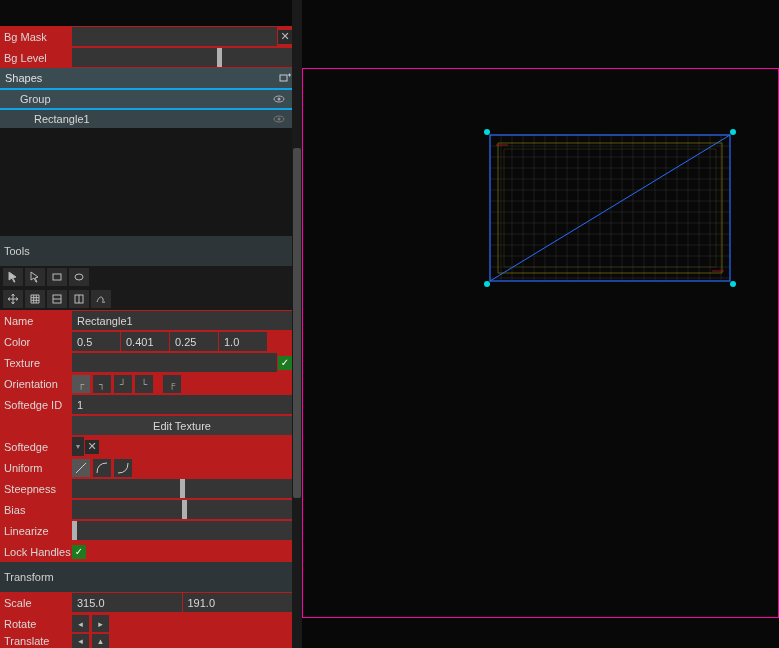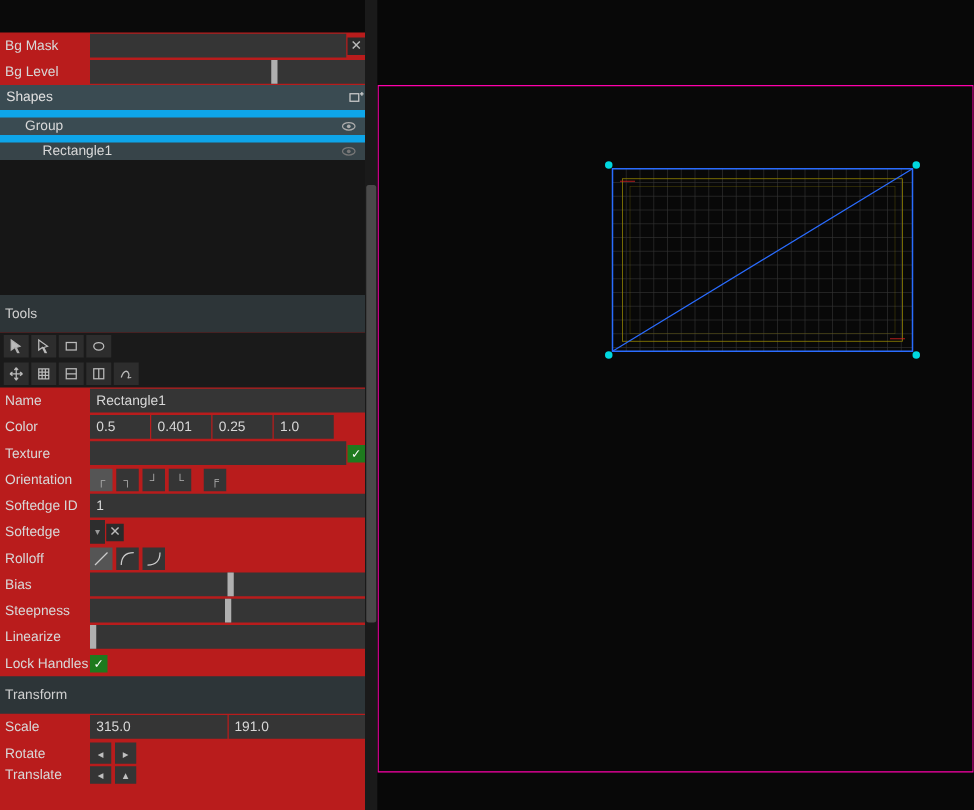--- a/index.html
+++ b/index.html
@@ -7,21 +7,21 @@
   .panel { position: absolute; left: 0; top: 0; width: 292px; height: 648px; background: #b91c1c; margin-top: 26px; }
   .row { display: flex; align-items: center; height: 21px; }
   .label { width: 72px; padding-left: 4px; color: #d8d8d8; }
   .field-area { flex: 1; display: flex; align-items: center; gap: 1px; height: 100%; }
   .input-box { background: #353535; height: 19px; color: #d8d8d8; padding: 0 5px; display: flex; align-items: center; border: none; }
   .slider { background: #353535; height: 19px; flex: 1; position: relative; }
   .slider-handle { position: absolute; top: 0; width: 5px; height: 100%; background: #b0b0b0; }
   .iconbtn { width: 14px; height: 14px; display: flex; align-items: center; justify-content: center; background: #353535; color: #b0b0b0; margin-left: 2px; }
   .section-header { background: #3a4b52; height: 20px; display: flex; align-items: center; padding-left: 5px; color: #e0e0e0; justify-content: space-between; gap: 28px; }
   .tree { background: #181818; }
-  .tree-item { background: #3a4b52; height: 20px; display: flex; align-items: center; padding-left: 20px; color: #d8d8d8; border-top: 6px solid #0ea5e9; justify-content: space-between; }
+  .tree-item { background: #3a4b52; height: 20px; display: flex; align-items: center; padding-left: 20px; color: #d8d8d8; border-top: 2px solid #0ea5e9; justify-content: space-between; }
   .tree-item.child { padding-left: 34px; background: #374449; }
   .tree-empty { height: 108px; background: #161616; }
   .tools-header { background: #2d3538; height: 30px; padding-left: 4px; display: flex; align-items: center; color: #d0d0d0; }
   .toolbar { display: flex; gap: 2px; padding: 2px 3px; background: #1a1a1a; }
   .toolbtn { width: 20px; height: 18px; background: #2d2d2d; display: flex; align-items: center; justify-content: center; }
   .toolbtn svg { stroke: #b0b0b0; fill: none; }
   .viewport { position: absolute; left: 302px; top: 0; width: 477px; height: 648px; background: #080808; }
   .scrollbar { position: absolute; top: 0; left: 292px; width: 10px; height: 648px; background: #1a1a1a; }
   .scrollbar-thumb { position: absolute; top: 148px; left: 1px; width: 8px; height: 350px; background: #4a4a4a; border-radius: 2px; }
   .check { width: 14px; height: 14px; background: #1e7a1e; display: flex; align-items: center; justify-content: center; color: #fff; font-size: 10px; }
@@ -181,64 +181,70 @@
     </div>
   </div>
 
   <div class="row">
     <div class="label">Softedge ID</div>
     <div class="field-area">
         <div class="input-box" style="flex:1">1</div>
       </div>
   </div>
 
+  <div class="row">
+    <div class="label"></div>
+    <div class="field-area">
+      <div class="input-box" style="flex:1;justify-content:center;background:#3a3a3a">Edit Texture</div>
+    </div>
+  </div>
 
   <div class="row">
     <div class="label">Softedge</div>
     <div class="field-area">
       <div class="dropdown-arrow">▾</div>
       <div class="xbtn">✕</div>
     </div>
   </div>
 
   <div class="row">
-    <div class="label">Rolloff</div>
+    <div class="label">Uniform</div>
     <div class="field-area">
       <div class="orient-btn active">
           <svg width="12" height="12" viewBox="0 0 12 12">
             <path d="M1 11L11 1" stroke="#ccc"></path>
           </svg>
         </div>
       <div class="orient-btn">
           <svg width="12" height="12" viewBox="0 0 12 12">
             <path d="M1 11Q1 1 11 1" stroke="#ccc" fill="none"></path>
           </svg>
         </div>
       <div class="orient-btn">
           <svg width="12" height="12" viewBox="0 0 12 12">
             <path d="M1 11Q11 11 11 1" stroke="#ccc" fill="none"></path>
           </svg>
         </div>
     </div>
   </div>
 
   <div class="row">
+    <div class="label">Steepness</div>
+    <div class="field-area">
+        <div class="slider">
+          <div class="slider-handle" style="left:49%"></div>
+        </div>
+      </div>
+  </div>
+
+  <div class="row">
     <div class="label">Bias</div>
     <div class="field-area">
         <div class="slider">
           <div class="slider-handle" style="left:50%"></div>
-        </div>
-      </div>
-  </div>
-
-  <div class="row">
-    <div class="label">Steepness</div>
-    <div class="field-area">
-        <div class="slider">
-          <div class="slider-handle" style="left:49%"></div>
         </div>
       </div>
   </div>
 
   <div class="row">
     <div class="label">Linearize</div>
     <div class="field-area">
         <div class="slider">
           <div class="slider-handle" style="left:0%"></div>
         </div>

